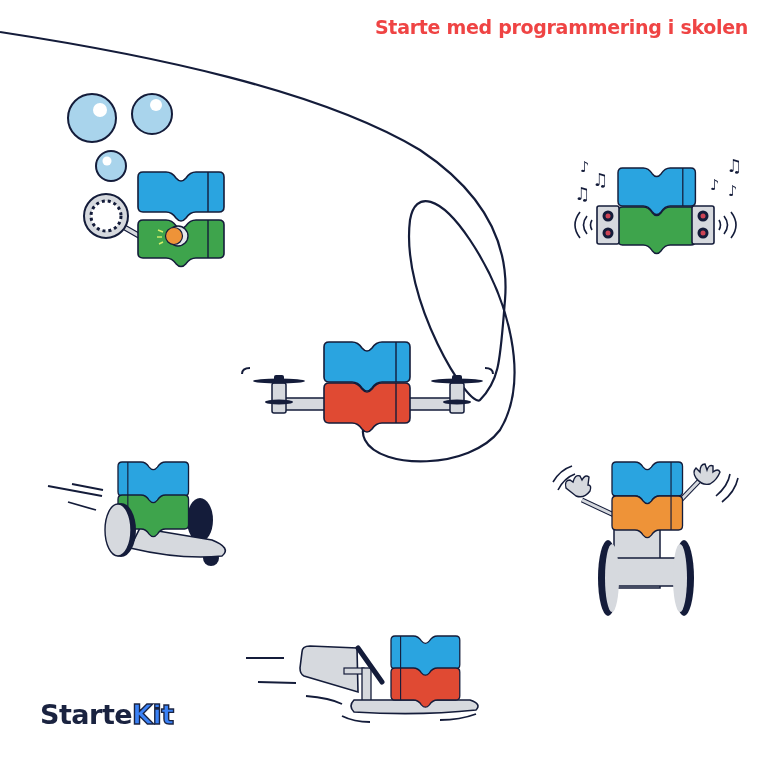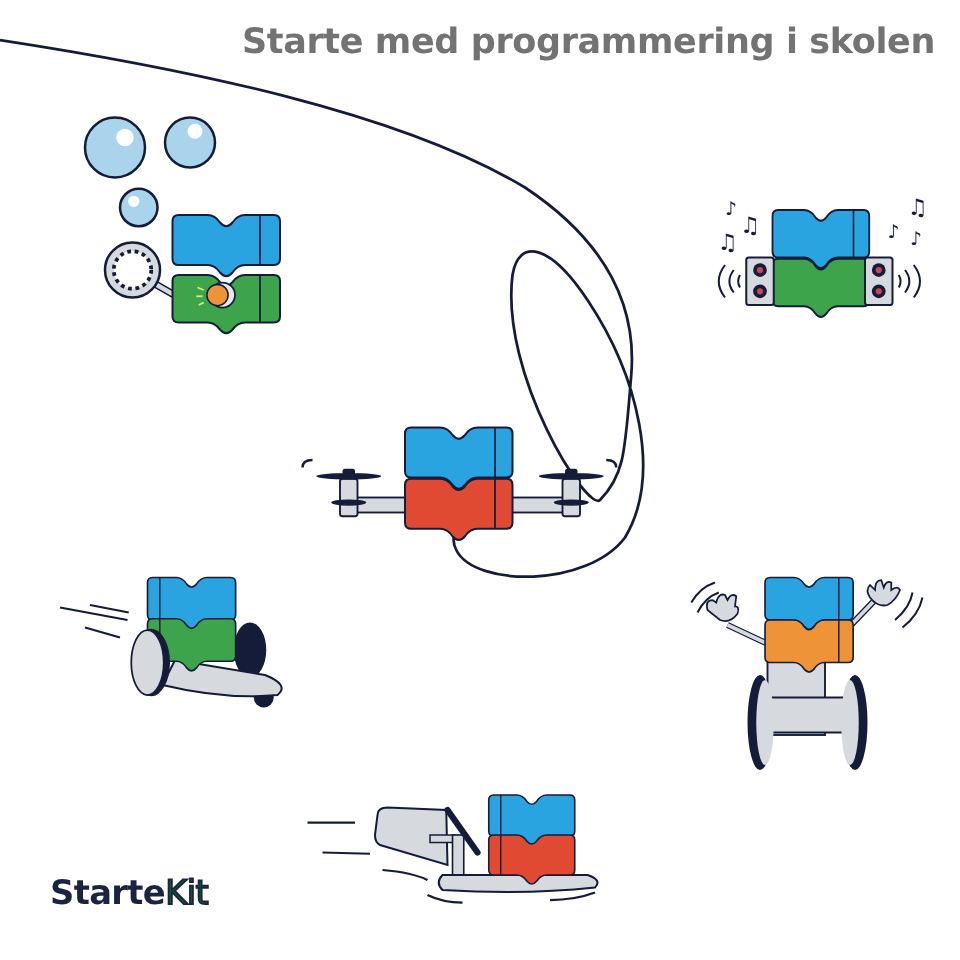--- a/index.html
+++ b/index.html
@@ -1,19 +1,19 @@
 <!DOCTYPE html>
 <html><head>
 <meta charset="utf-8">
 <style>
   html, body { margin: 0; padding: 0; background: #ffffff; }
   body { width: 768px; height: 768px; position: relative; overflow: hidden; font-family: "DejaVu Sans", sans-serif; }
-  #title { position: absolute; right: 20px; top: 16px; font-size: 28px; font-weight: bold; color: #737373; letter-spacing: -0.3px; white-space: nowrap; }
+  #title { position: absolute; right: 20px; top: 16px; font-size: 19px; font-weight: bold; color: #ef4444; letter-spacing: -0.3px; white-space: nowrap; }
   #logo { position: absolute; left: 40px; top: 699px; font-size: 27px; font-weight: 900; color: #1a2340; letter-spacing: -0.5px; white-space: nowrap; }
-  #logo .kit { color: #14532d; -webkit-text-stroke: 1.4px #1a2340; font-weight: normal; }
+  #logo .kit { color: #3b82f6; -webkit-text-stroke: 1.4px #1a2340; font-weight: bold; }
   svg#art { position: absolute; left: 0; top: 0; }
 </style>
 </head>
 <body>
 
 <svg id="art" width="768" height="768" viewBox="0 0 768 768">
   <defs>
 
     <path id="blk" d="M5,0 H28 Q34,0 38,6 Q43,12 48,6 Q52,0 58,0 H81 Q86,0 86,5 V35 Q86,40 81,40 H58 Q52,40 48,46 Q43,52 38,46 Q34,40 28,40 H5 Q0,40 0,35 V5 Q0,0 5,0 Z"></path>
   </defs>

